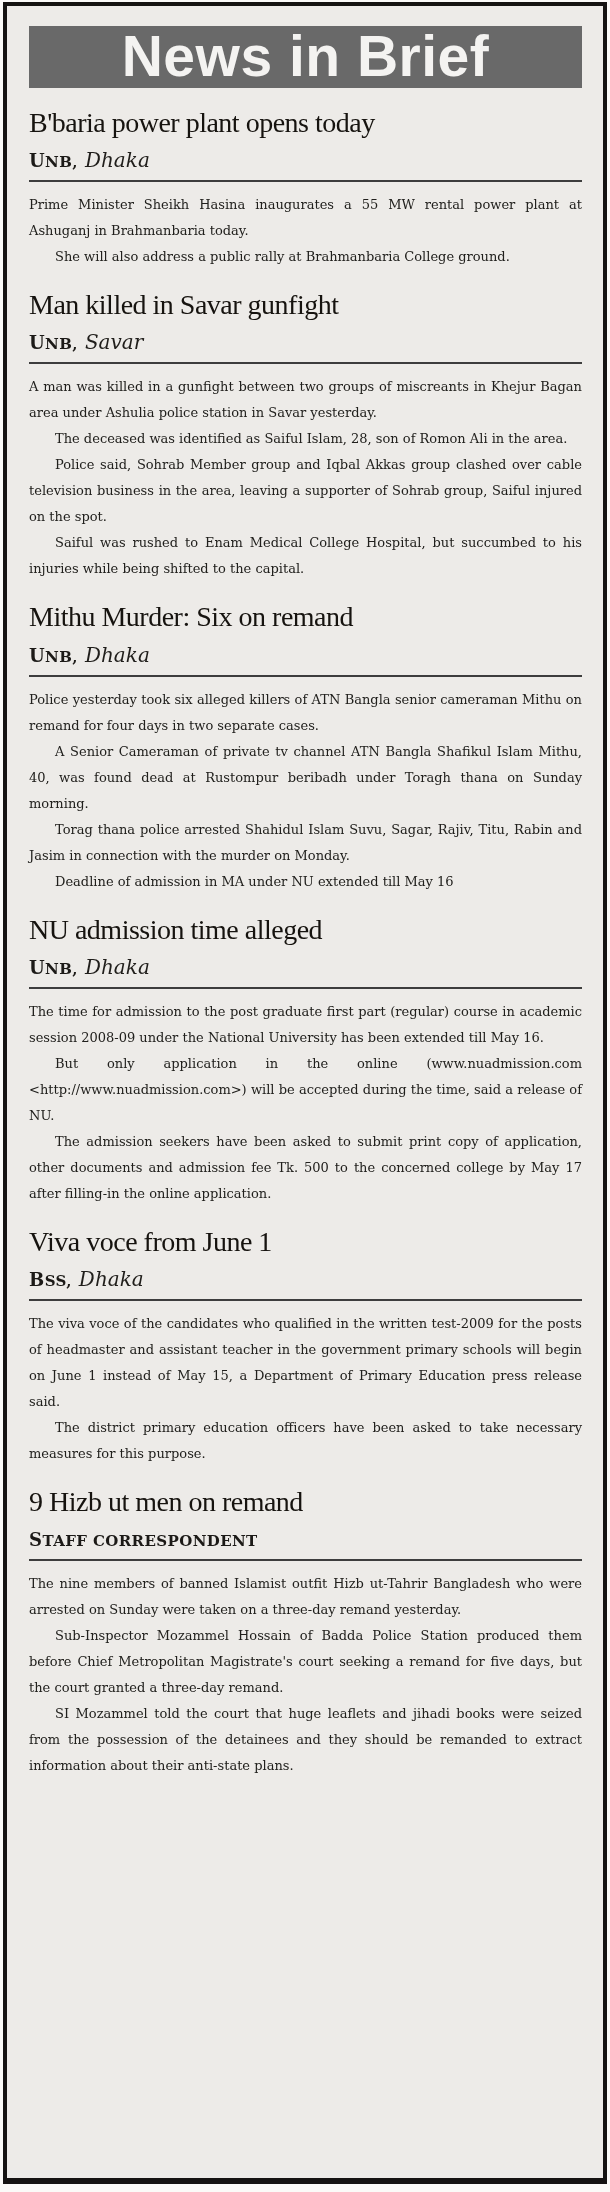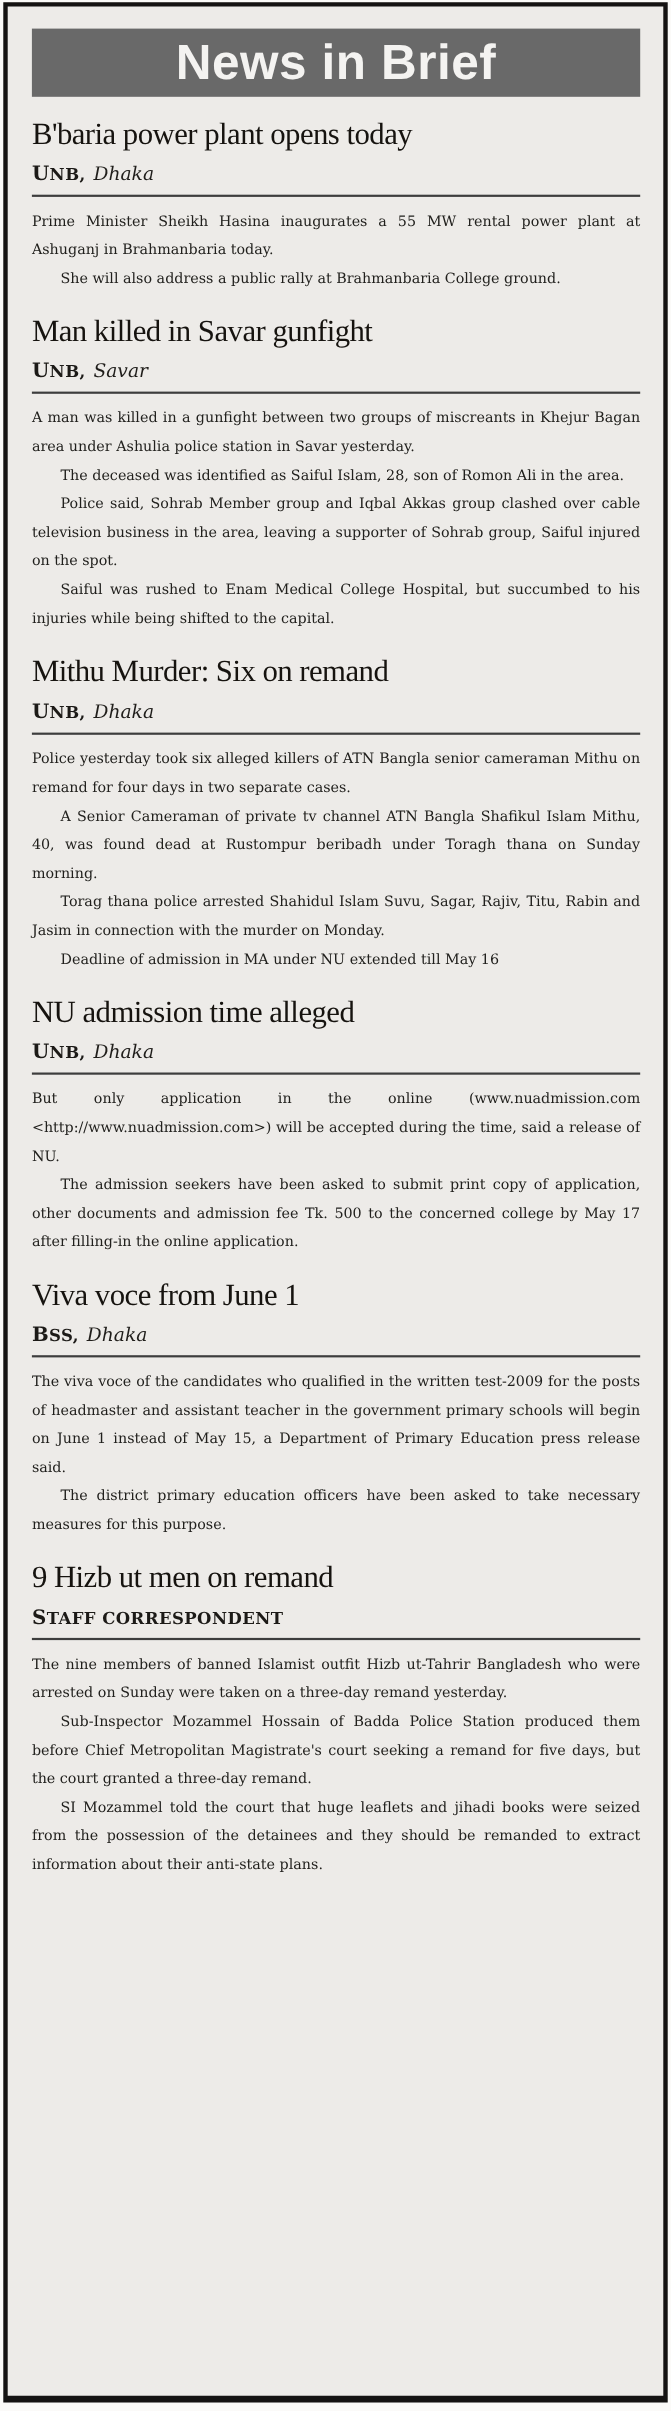--- a/index.html
+++ b/index.html
@@ -22,21 +22,21 @@
     border-bottom-width: 6px;
     background: #edebe8;
     padding: 14px 21px 8px 22px;
     overflow: hidden;
   }
   .banner {
     background: #696969;
     color: #f4f3f1;
     font-family: "Liberation Sans", sans-serif;
     font-weight: bold;
-    font-size: 45px;
+    font-size: 57px;
     letter-spacing: 0.5px;
     text-align: center;
     height: 62px;
     line-height: 61px;
     margin: 6px 0 2px 0;
   }
   .article .headline {
     font-family: "Liberation Serif", serif;
     font-weight: 500;
     font-size: 28px;
@@ -57,21 +57,21 @@
     font-size: 15px;
     letter-spacing: 0.4px;
     color: #1c1a17;
   }
   .agency::first-letter {
     font-size: 18px;
   }
   .place {
     font-family: "DejaVu Serif", serif;
     font-style: italic;
-    font-size: 17px;
+    font-size: 20px;
     color: #201e1b;
     margin-left: 3px;
   }
   .body {
     margin-top: 10px;
   }
   .body p {
     margin: 0;
     font-family: "DejaVu Serif", serif;
     font-size: 13px;
@@ -133,20 +133,21 @@
       </div>
     </div>
 
     <div class="article">
       <div class="headline">NU admission time alleged</div>
       <div class="byline">
         <span class="agency">UNB,</span>
         <span class="place">Dhaka</span>
       </div>
       <div class="body">
+        <p>The time for admission to the post graduate first part (regular) course in academic session 2008-09 under the National University has been extended till May 16.</p>
         <p>But only application in the online (www.nuadmission.com &lt;http://www.nuadmission.com&gt;) will be accepted during the time, said a release of NU.</p>
         <p>The admission seekers have been asked to submit print copy of application, other documents and admission fee Tk. 500 to the concerned college by May 17 after filling-in the online application.</p>
       </div>
     </div>
 
     <div class="article">
       <div class="headline">Viva voce from June 1</div>
       <div class="byline">
         <span class="agency">BSS,</span>
         <span class="place">Dhaka</span>

